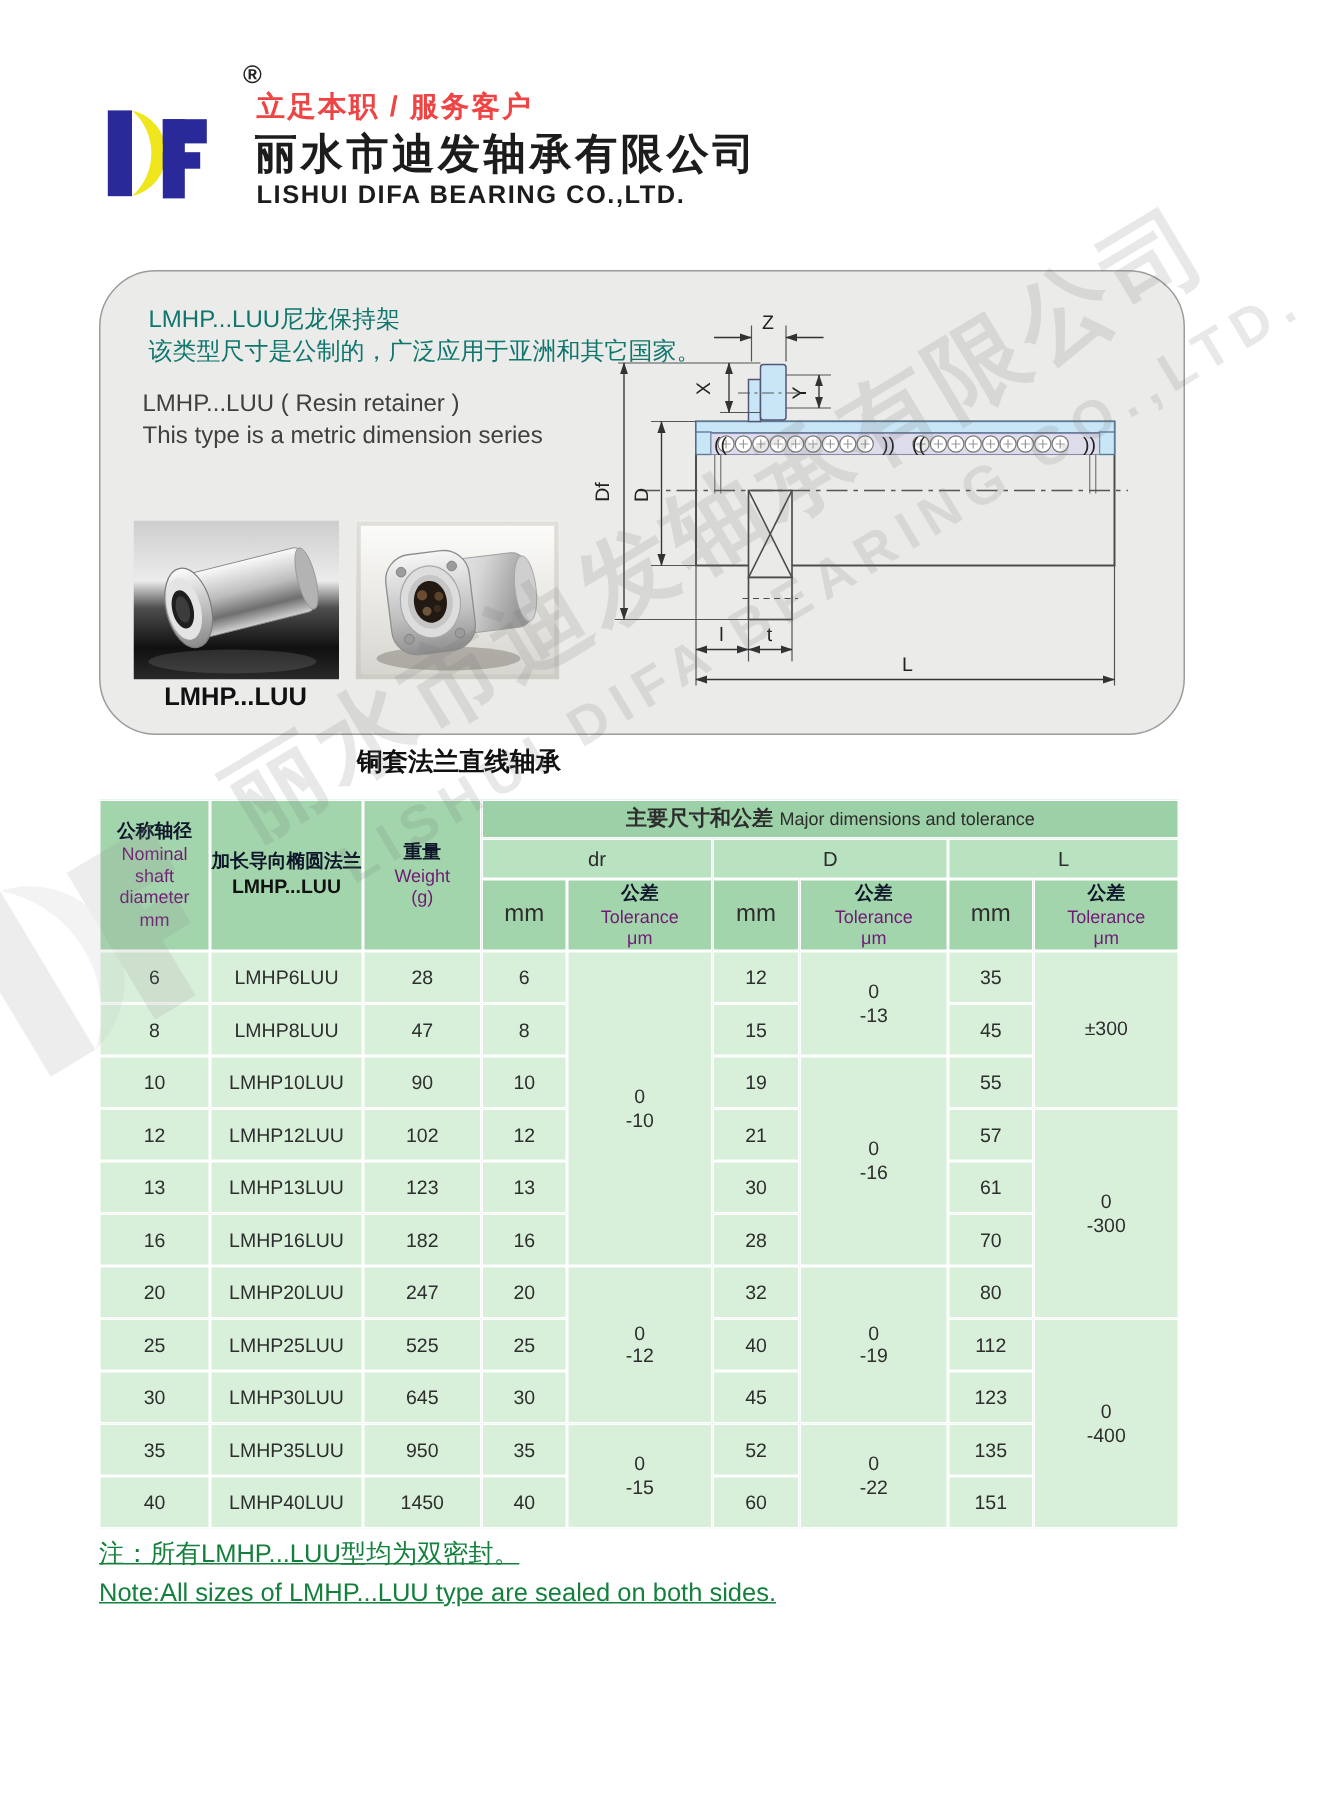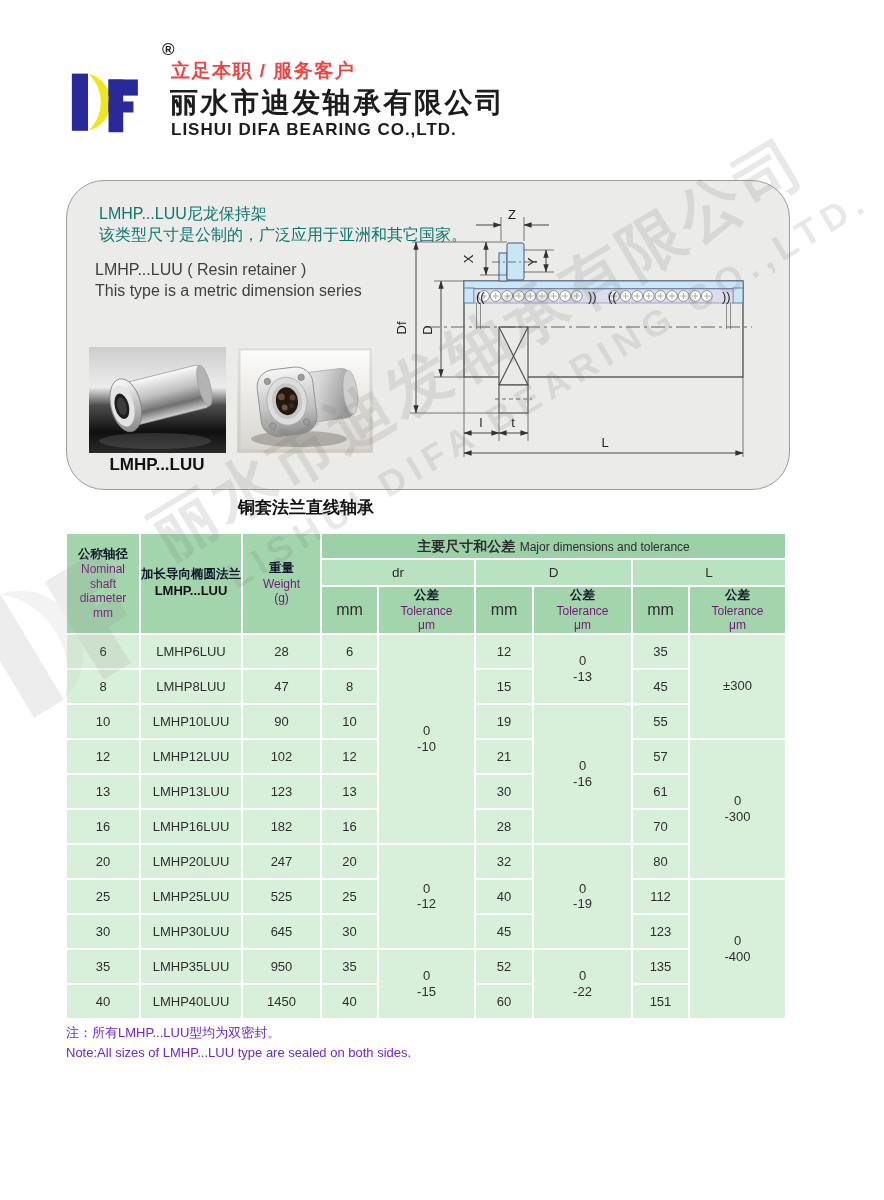--- a/index.html
+++ b/index.html
@@ -44,21 +44,21 @@
   .hmodel{font-size:13px;font-weight:bold;color:#111;}
   .hmain-cn{font-size:14px;font-weight:bold;}
   .hmain-en{font-size:12px;text-align:right;}
   .hdim{font-size:13.5px;height:25px;}
   .hsub{height:37px;margin-top:36px;}
   .hbig{height:24px;}
   .hleft{line-height:1.25;}
   .tol{font-size:13px;}
 
   
-  .notes{position:absolute;left:66px;top:1023px;font-size:13px;line-height:1.5;color:#6d28d9;}
+  .notes{position:absolute;left:66px;top:1023px;font-size:17px;line-height:1.5;color:#15803d;text-decoration:underline;}
 
   
   .watermark{position:absolute;left:-10px;top:572px;display:flex;align-items:center;gap:20px;
              transform:rotate(-31deg);transform-origin:0 50%;opacity:0.15;z-index:9;
              pointer-events:none;white-space:nowrap;}
   .wm-cn{font-size:64px;font-weight:bold;letter-spacing:4px;color:#6e6e6e;}
   .wm-en{font-size:36px;font-weight:bold;letter-spacing:7px;color:#6e6e6e;margin-top:6px;margin-left:42px;}
 </style>
 </head>
 <body>

